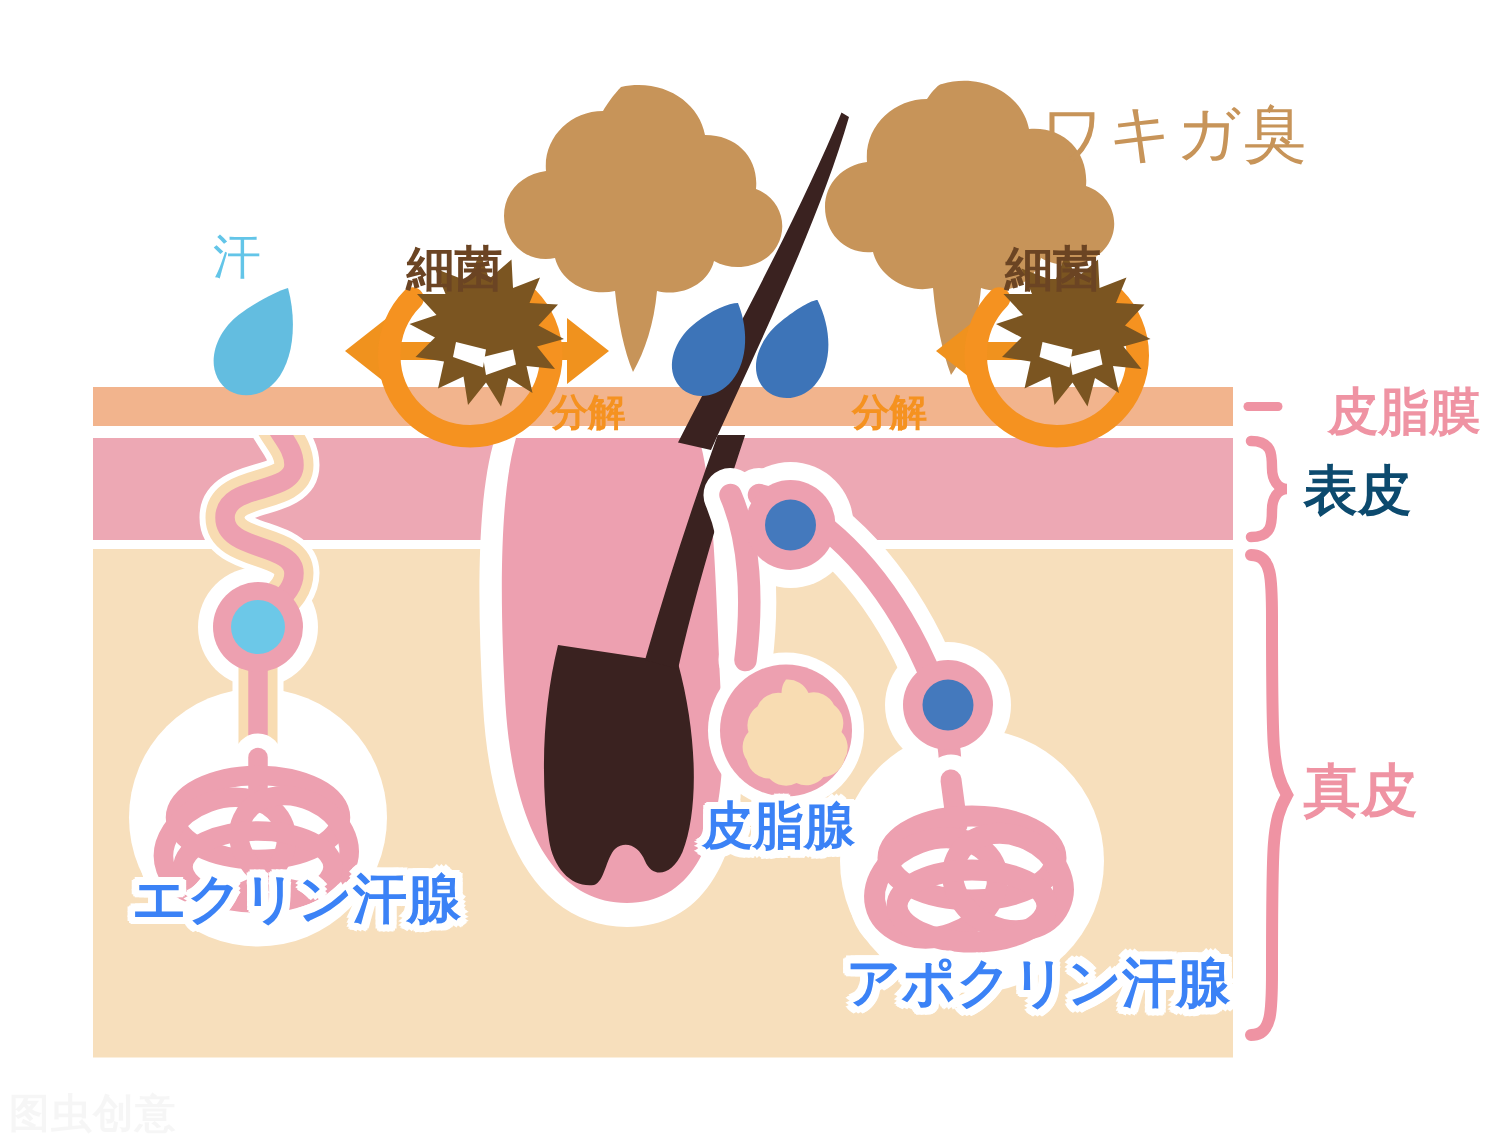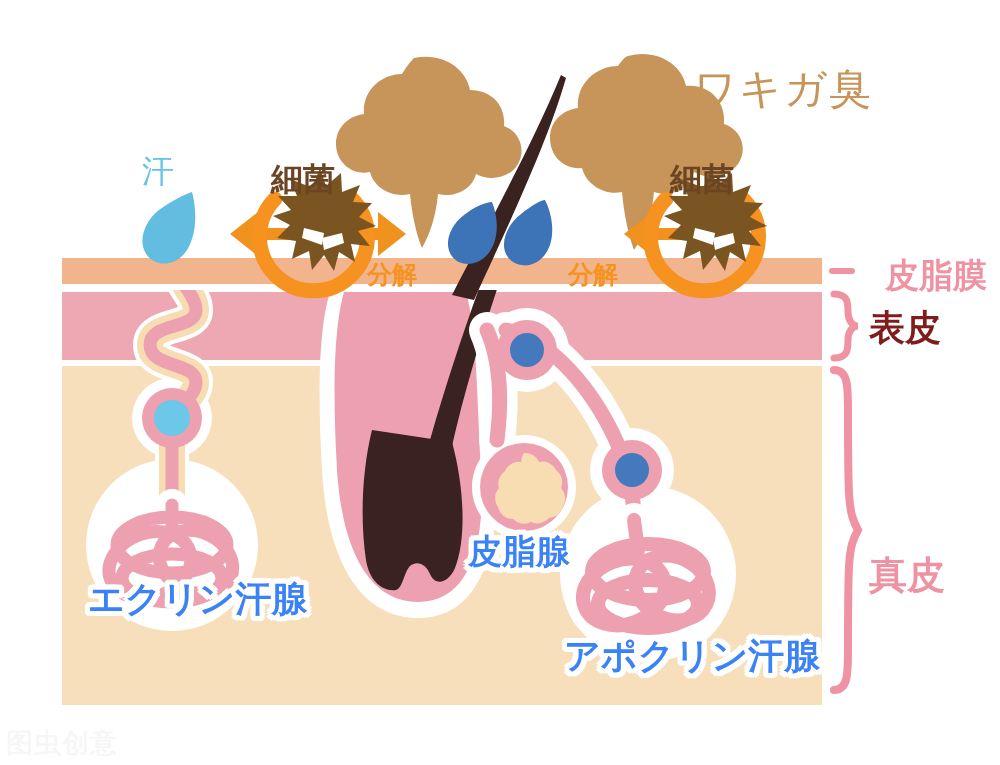--- a/index.html
+++ b/index.html
@@ -80,30 +80,29 @@
     top: 258px;
     font-size: 34px;
     color: #ef93a3;
     font-weight: bold;
     margin-left: 16px;
   }
   .layer-epidermis {
     left: 869px;
     top: 310px;
     font-size: 36px;
-    color: #7f1d1d;
+    color: #0c4a6e;
     font-weight: bold;
   }
   .layer-dermis {
     left: 869px;
     top: 508px;
     font-size: 38px;
     color: #ef93a3;
     font-weight: bold;
-    margin-top: 48px;
   }
   
   .gland-label {
     font-weight: bold;
     color: #3b82f6;
     -webkit-text-stroke: 0px;
     text-shadow:
       -4px -4px 0 #fff,  4px -4px 0 #fff,
       -4px  4px 0 #fff,  4px  4px 0 #fff,
       -5px  0px 0 #fff,  5px  0px 0 #fff,

